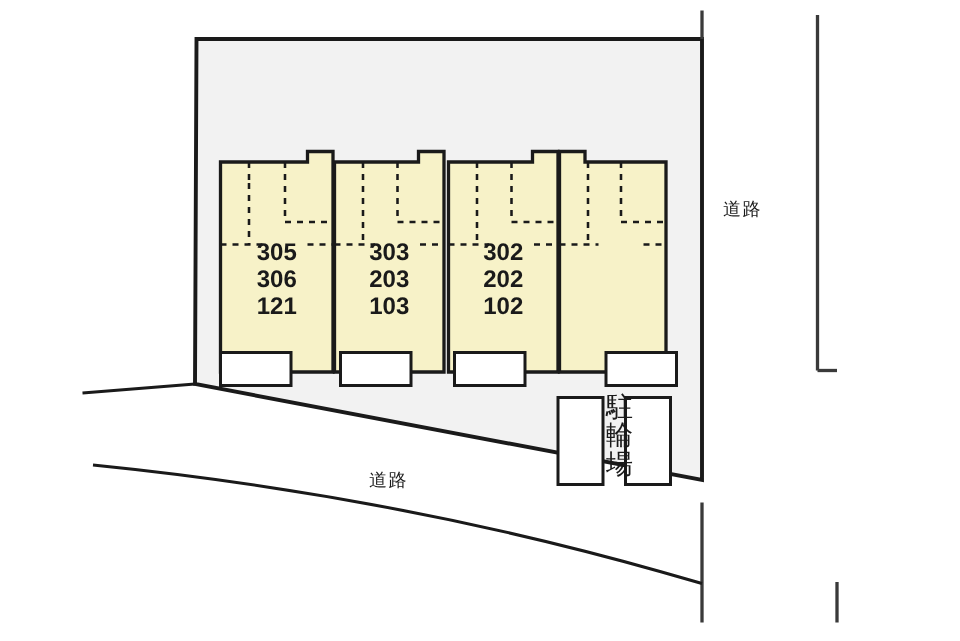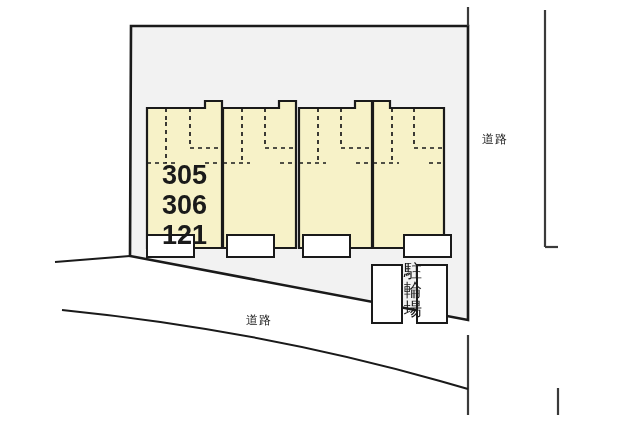--- a/index.html
+++ b/index.html
@@ -26,21 +26,21 @@
     width: 640px;
     height: 427px;
   }
   .unit-label-group {
     position: absolute;
     display: flex;
     flex-direction: column;
     align-items: center;
     justify-content: flex-start;
     font-family: "Liberation Sans", sans-serif;
-    font-size: 27px;
+    font-size: 16px;
     font-weight: bold;
     color: #1a1a1a;
     line-height: 1.12;
     letter-spacing: 0px;
     white-space: nowrap;
     pointer-events: auto;
   }
   .unit-label-group span {
     display: block;
   }
@@ -135,21 +135,31 @@
     </g>
 
   </svg>
 
   <div class="unit-label-group" style="left:147px; top:160px; width:75px;">
     <span>305</span>
     <span>306</span>
     <span>121</span>
   </div>
 
+  <div class="unit-label-group" style="left:223px; top:160px; width:73px;">
+    <span>303</span>
+    <span>203</span>
+    <span>103</span>
+  </div>
 
+  <div class="unit-label-group" style="left:299px; top:160px; width:73px;">
+    <span>302</span>
+    <span>202</span>
+    <span>102</span>
+  </div>
 
 
   <div class="bike-label" style="left:402px; top:262px;">
     <span>駐</span>
     <span>輪</span>
     <span>場</span>
   </div>
 
   <div class="road-label" style="left:482px; top:131px;">道路</div>
 

